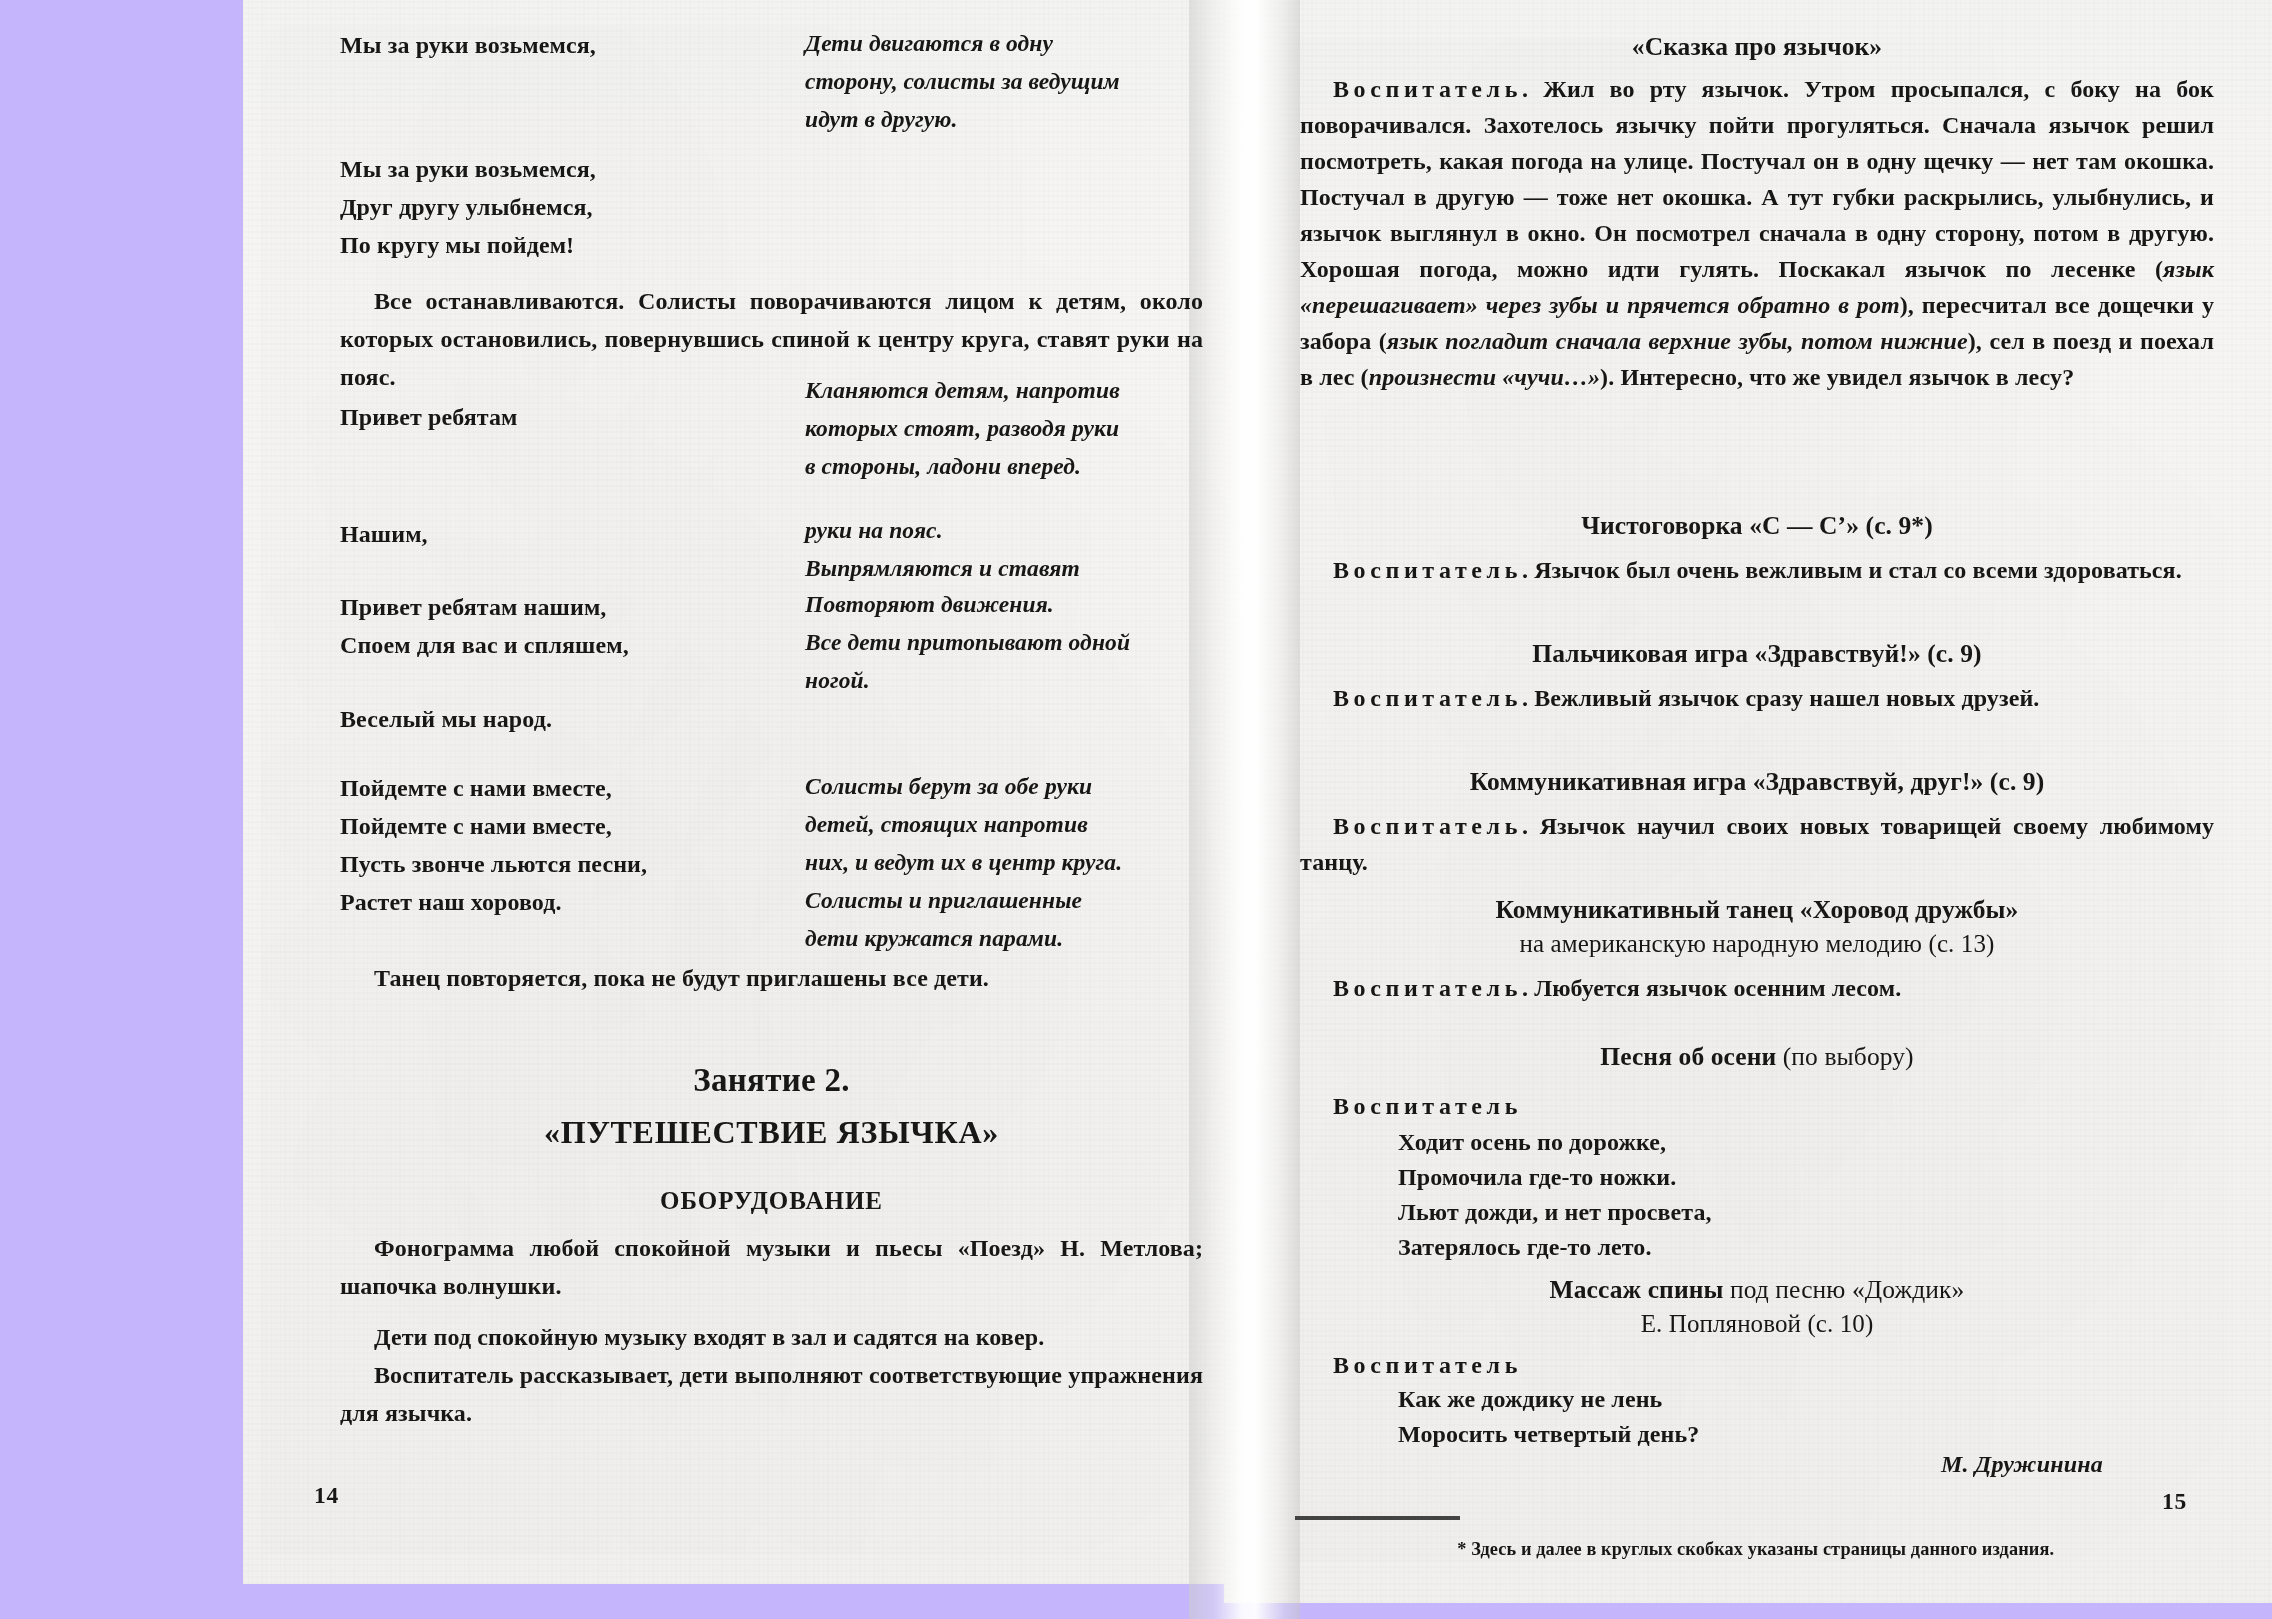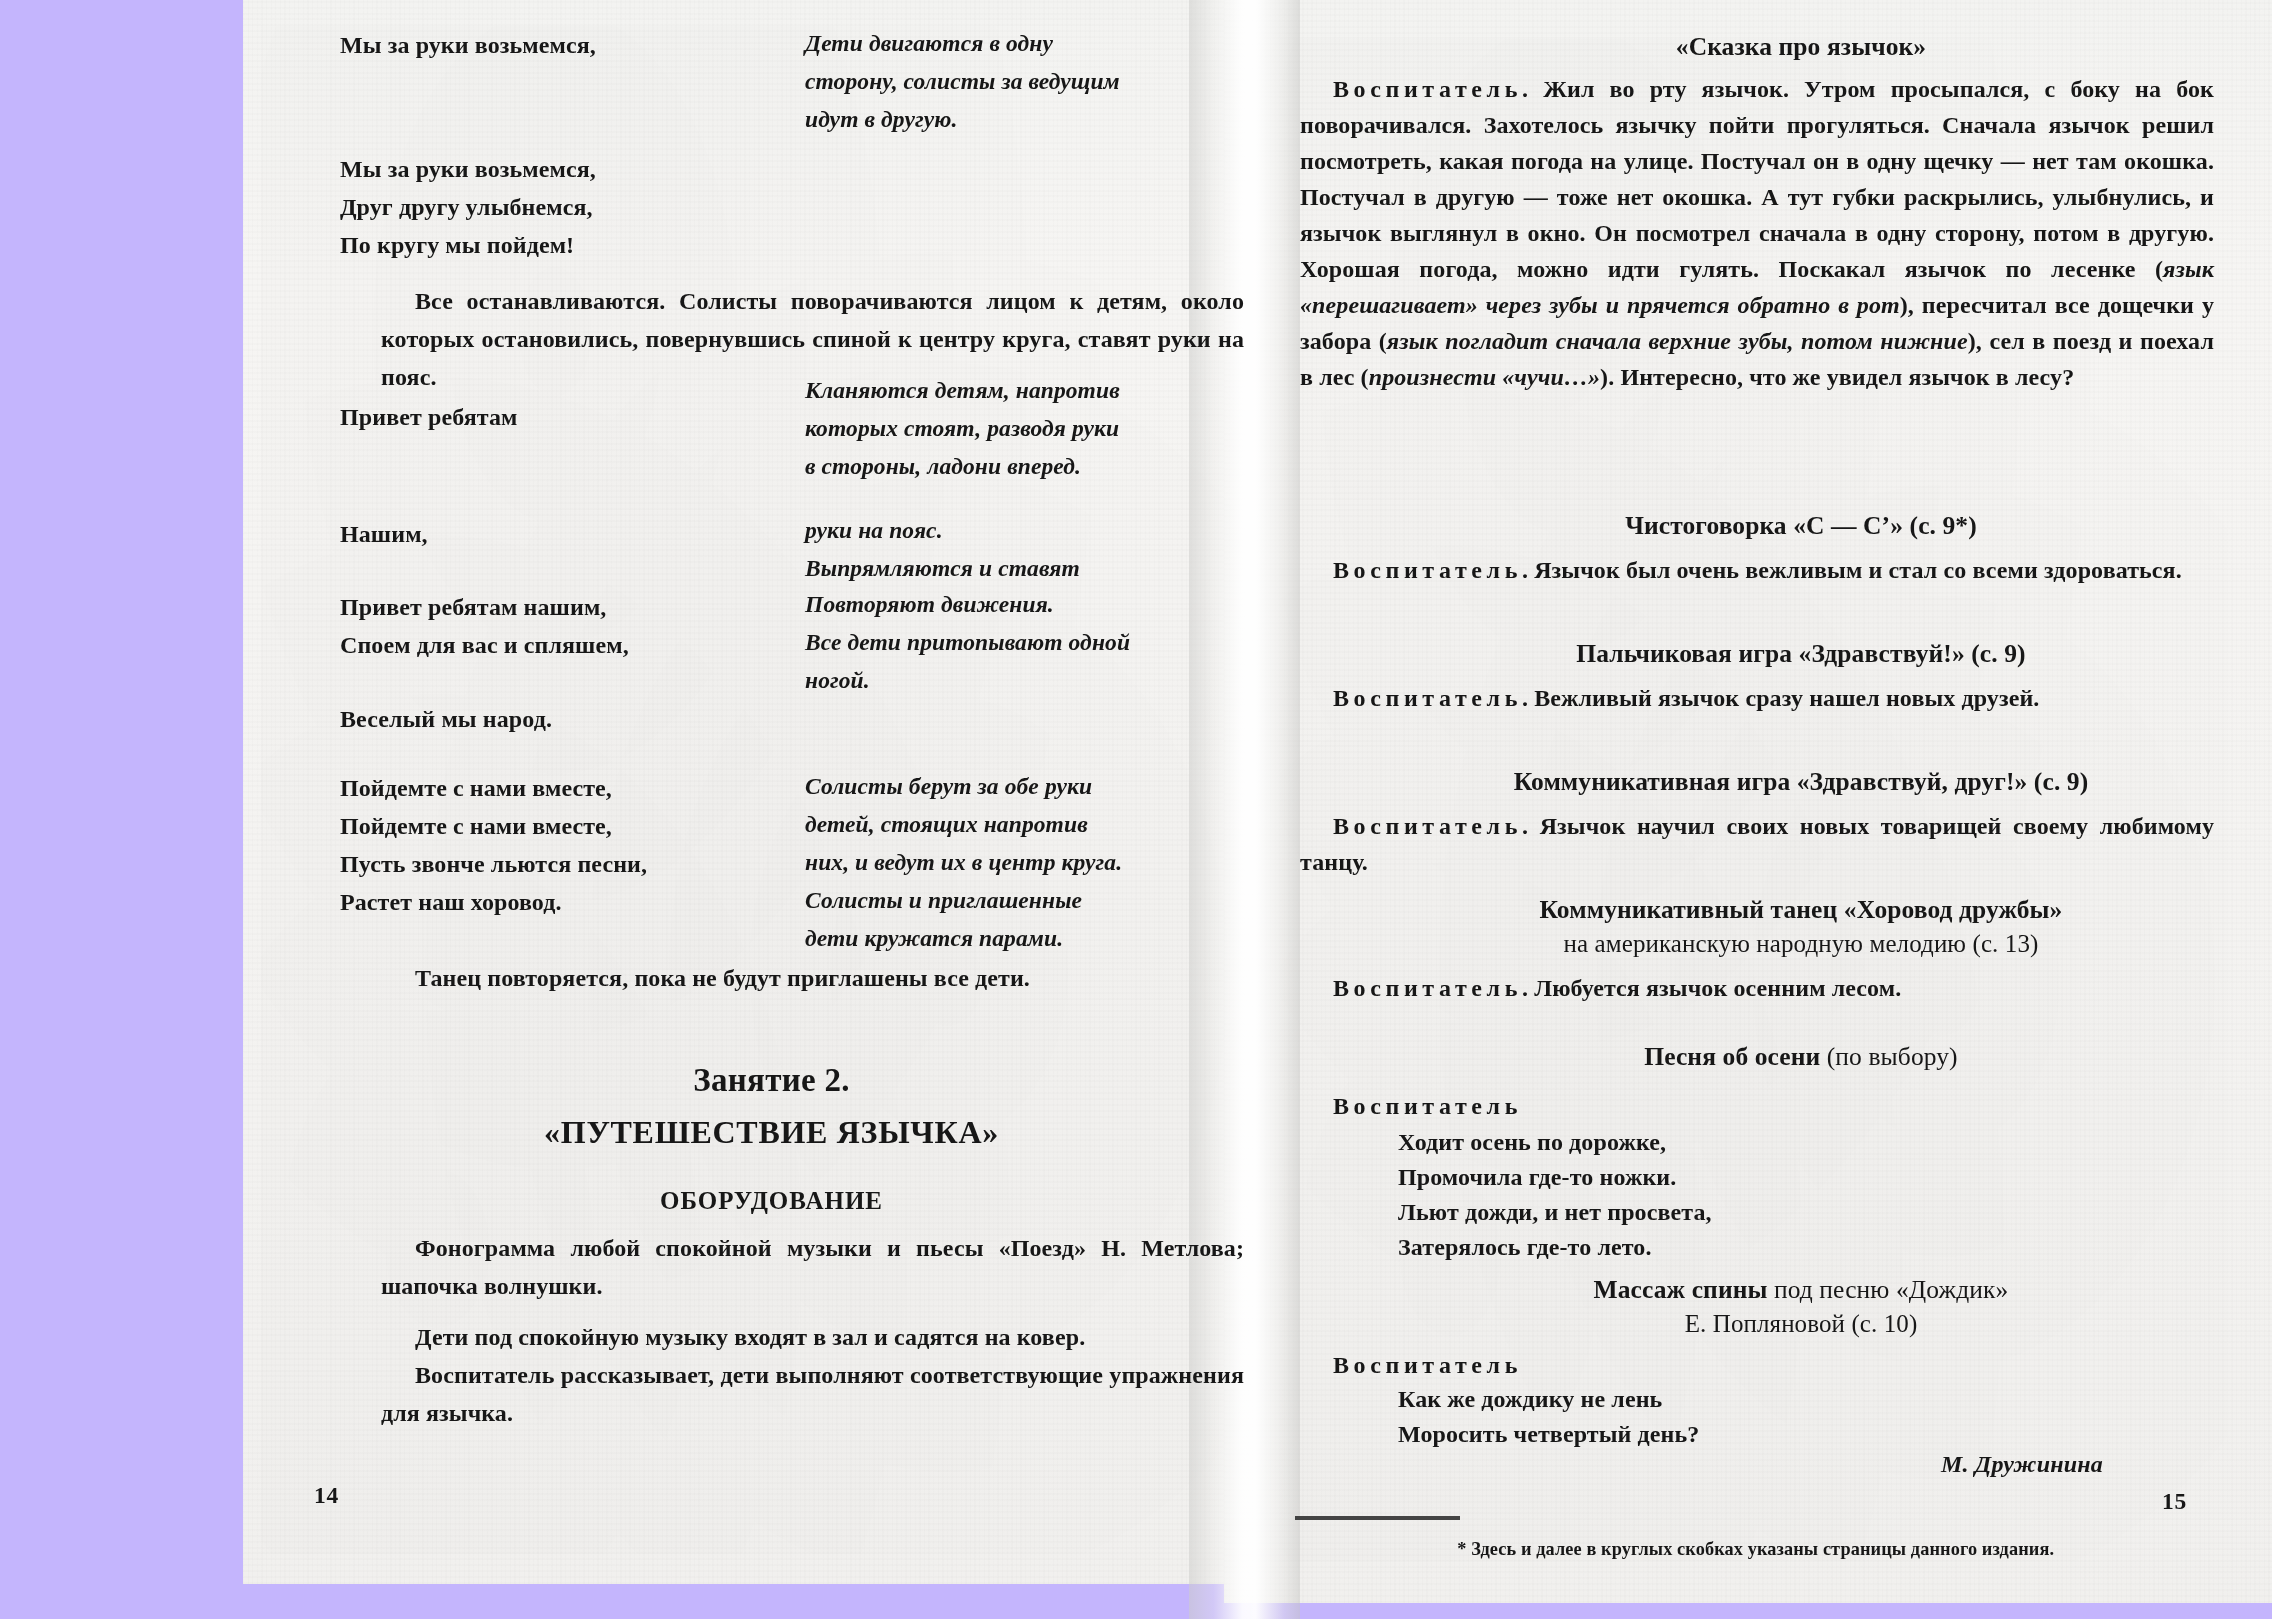--- a/index.html
+++ b/index.html
@@ -61,21 +61,20 @@
     font-size:24px;line-height:38px;font-weight:700;
     letter-spacing:0.1px;
   }
   .action{
     font-size:23.5px;line-height:38px;font-style:italic;font-weight:700;
     letter-spacing:0.1px;
   }
   .para{
     font-size:24px;line-height:38px;font-weight:700;text-align:justify;
     letter-spacing:0.1px;
-    margin-left:41px;
   }
   .para .ind{display:inline-block;width:34px;}
 
   .col-left{left:0;width:405px;}
   .col-right{left:465px;width:398px;}
 
   
   .h-lesson{
     font-size:33px;font-weight:700;text-align:center;width:100%;
     letter-spacing:0.3px;
@@ -93,21 +92,21 @@
   .rtext{
     font-size:24px;line-height:36px;font-weight:700;text-align:justify;
     letter-spacing:0.1px;width:100%;
   }
   .rtext.noj{text-align:left;}
   .rtext .ind{display:inline-block;width:33px;}
   .sp{letter-spacing:4.6px;}
   .it{font-style:italic;}
   .h-sec{
     font-size:25.5px;font-weight:700;text-align:center;width:100%;
-    line-height:34px;letter-spacing:0.1px;padding-left:44px;
+    line-height:34px;letter-spacing:0.1px;
   }
   .h-sec .norm{font-weight:400;}
   .h-sub{
     font-size:25px;font-weight:400;text-align:center;width:100%;
     line-height:34px;
   }
   .poem{
     font-size:24px;line-height:35px;font-weight:700;
     letter-spacing:0.1px;
   }

